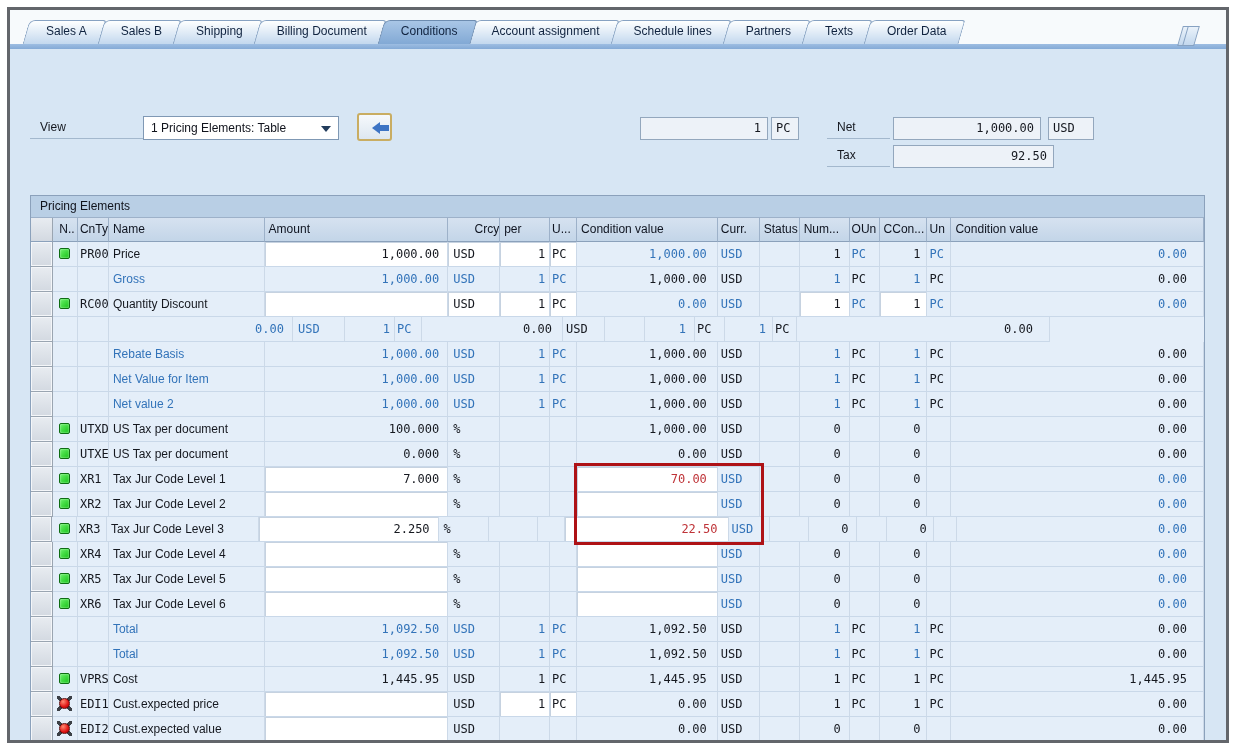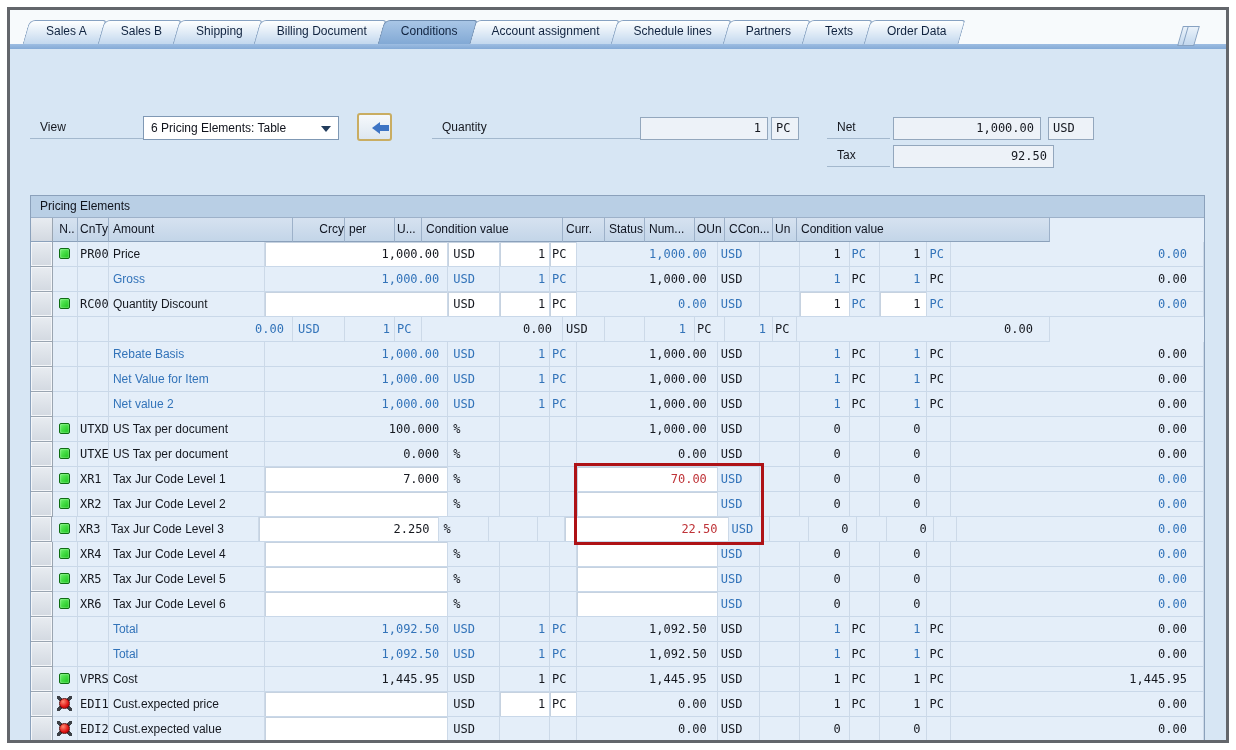--- a/index.html
+++ b/index.html
@@ -120,44 +120,44 @@
         <div class="tab"><span>Texts</span></div>
         <div class="tab"><span>Order Data</span></div>
         <div id="taboverflow"></div>
       </div>
     <div class="tabband"></div>
 
     <div class="content">
 
       <div class="lbl" style="left:20px; top:68px; width:113px;">View</div>
       <div class="combo">
-        <span>6 Pricing Elements: Table</span>
+        <span>1 Pricing Elements: Table</span>
         <span class="combo-arrow"></span>
       </div>
       <div class="backbtn">
         <span class="arrow-left"></span>
       </div>
 
-      <div class="lbl" style="left:422px; top:68px; width:208px;">Quantity</div>
       <div class="field" style="left:630px; top:68px; width:128px;">1</div>
       <div class="unitbox" style="left:761px; top:68px; width:28px;">PC</div>
 
       <div class="lbl" style="left:817px; top:68px; width:63px;">Net</div>
       <div class="field" style="left:883px; top:68px; width:148px;">1,000.00</div>
       <div class="unitbox" style="left:1038px; top:68px; width:46px;">USD</div>
 
       <div class="lbl" style="left:817px; top:96px; width:63px;">Tax</div>
       <div class="field" style="left:883px; top:96px; width:161px;">92.50</div>
 
       <div id="panel">
         <div class="panel-title">Pricing Elements</div>
         <div class="hrow">
             <div class="hcell col-sel" style="width: 22px;"></div>
             <div class="hcell col-n" style="width: 25px;">N..</div>
             <div class="hcell col-cnty" style="width: 31px;">CnTy</div>
+            <div class="hcell col-name" style="width: 156px;">Name</div>
             <div class="hcell col-amount" style="width: 184px;">Amount</div>
             <div class="hcell col-crcy" style="width: 52px; text-align: right;">Crcy</div>
             <div class="hcell col-per" style="width: 50px;">per</div>
             <div class="hcell col-u" style="width: 27px;">U...</div>
             <div class="hcell col-condval" style="width: 141px;">Condition value</div>
             <div class="hcell col-curr" style="width: 42px;">Curr.</div>
             <div class="hcell col-status" style="width: 40px;">Status</div>
             <div class="hcell col-num" style="width: 50px;">Num...</div>
             <div class="hcell col-oun" style="width: 30px;">OUn</div>
             <div class="hcell col-ccon" style="width: 48px;">CCon...</div>

